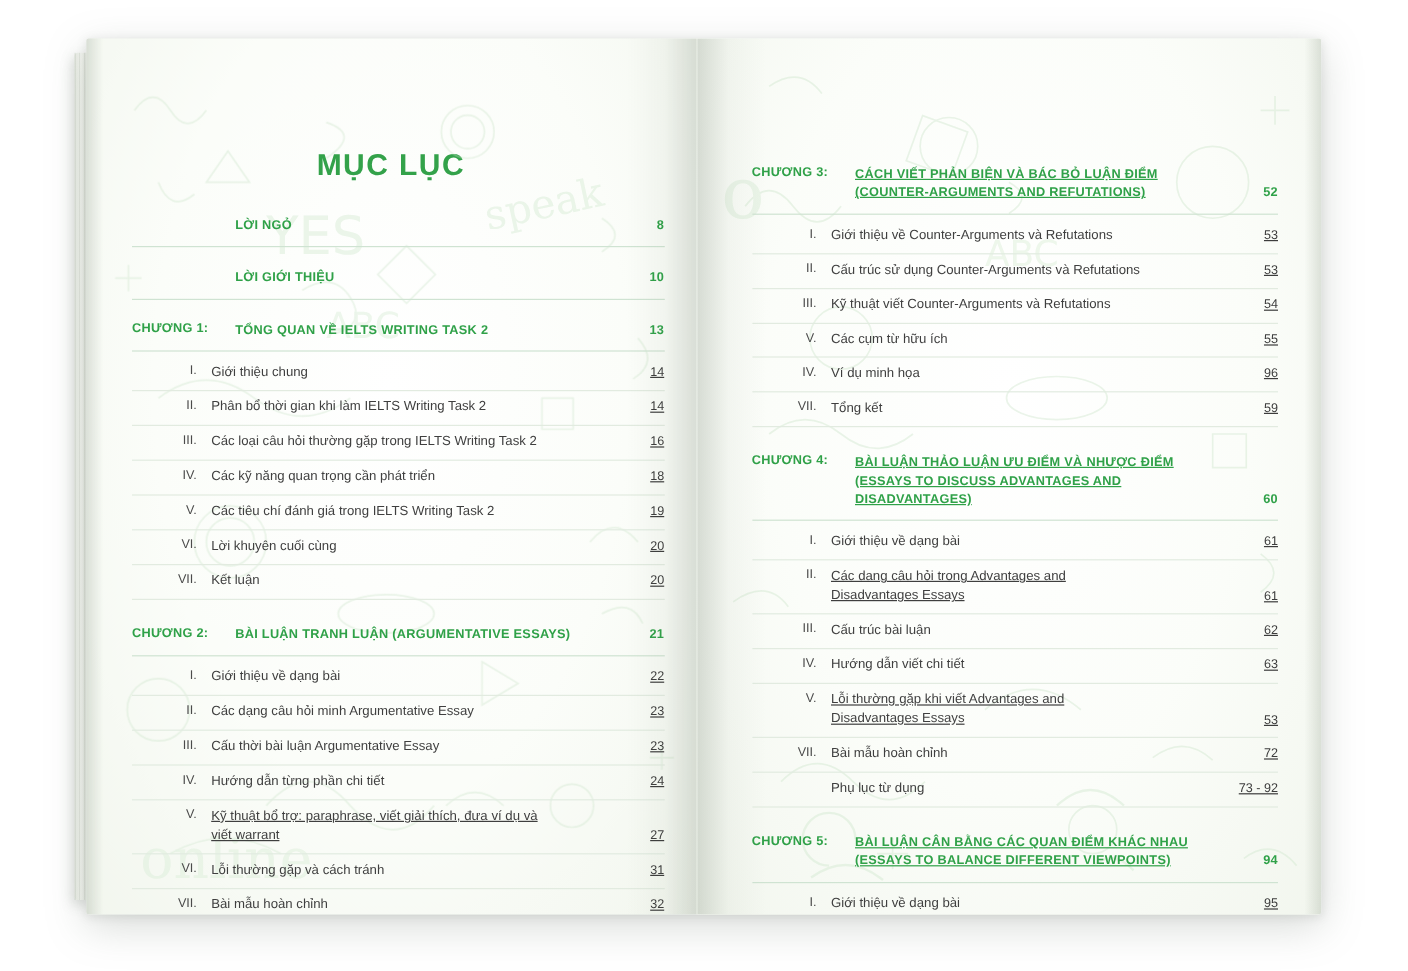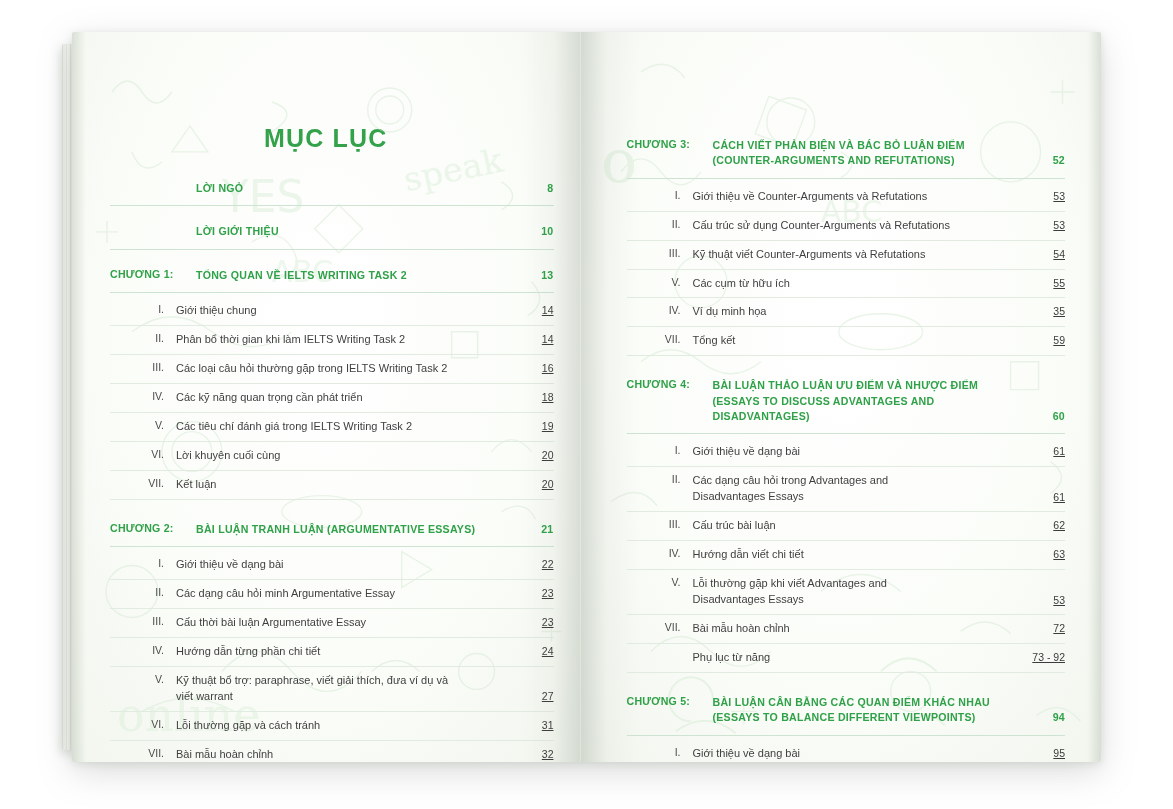--- a/index.html
+++ b/index.html
@@ -187,21 +187,21 @@
   .row.lvl1 .pg { min-width: 44px; text-decoration: underline; }
   .row.lvl1 .label { color: #3f3f3f; }
 
   .row.lvl1.bottomalign .pg { align-self: flex-end; }
 
   .gap { height: 16px; }
   .gap-sm { height: 8px; }
 
   
   .chaptitle-lines { display: block; }
-  .chaptitle-lines span { display: block; }
+  .chaptitle-lines span { display: block; text-decoration: underline; }
 
   .pg-bottom { align-self: flex-end; }
 </style>
 </head>
 <body>
 
 <div id="book">
 
   <div class="page-stack">
     <div class="page-stack-lines"></div>
@@ -427,21 +427,21 @@
           <div class="pg">54</div>
         </div>
         <div class="row lvl1">
           <div class="num">V.</div>
           <div class="label">Các cụm từ hữu ích</div>
           <div class="pg">55</div>
         </div>
         <div class="row lvl1">
           <div class="num">IV.</div>
           <div class="label">Ví dụ minh họa</div>
-          <div class="pg">35</div>
+          <div class="pg">96</div>
         </div>
         <div class="row lvl1">
           <div class="num">VII.</div>
           <div class="label">Tổng kết</div>
           <div class="pg">59</div>
         </div>
 
         <div class="gap"></div>
 
         <div class="row lvl0 bottomalign">
@@ -489,21 +489,21 @@
           <div class="pg pg-bottom">53</div>
         </div>
 
         <div class="row lvl1">
           <div class="num">VII.</div>
           <div class="label">Bài mẫu hoàn chỉnh</div>
           <div class="pg">72</div>
         </div>
         <div class="row lvl1">
           <div class="num"></div>
-          <div class="label">Phụ lục từ năng</div>
+          <div class="label">Phụ lục từ dụng</div>
           <div class="pg">73 - 92</div>
         </div>
 
         <div class="gap"></div>
 
         <div class="row lvl0 bottomalign">
           <div class="chap">CHƯƠNG 5:</div>
           <div class="label chaptitle-lines">
             <span>BÀI LUẬN CÂN BẰNG CÁC QUAN ĐIỂM KHÁC NHAU</span>
             <span>(ESSAYS TO BALANCE DIFFERENT VIEWPOINTS)</span>

